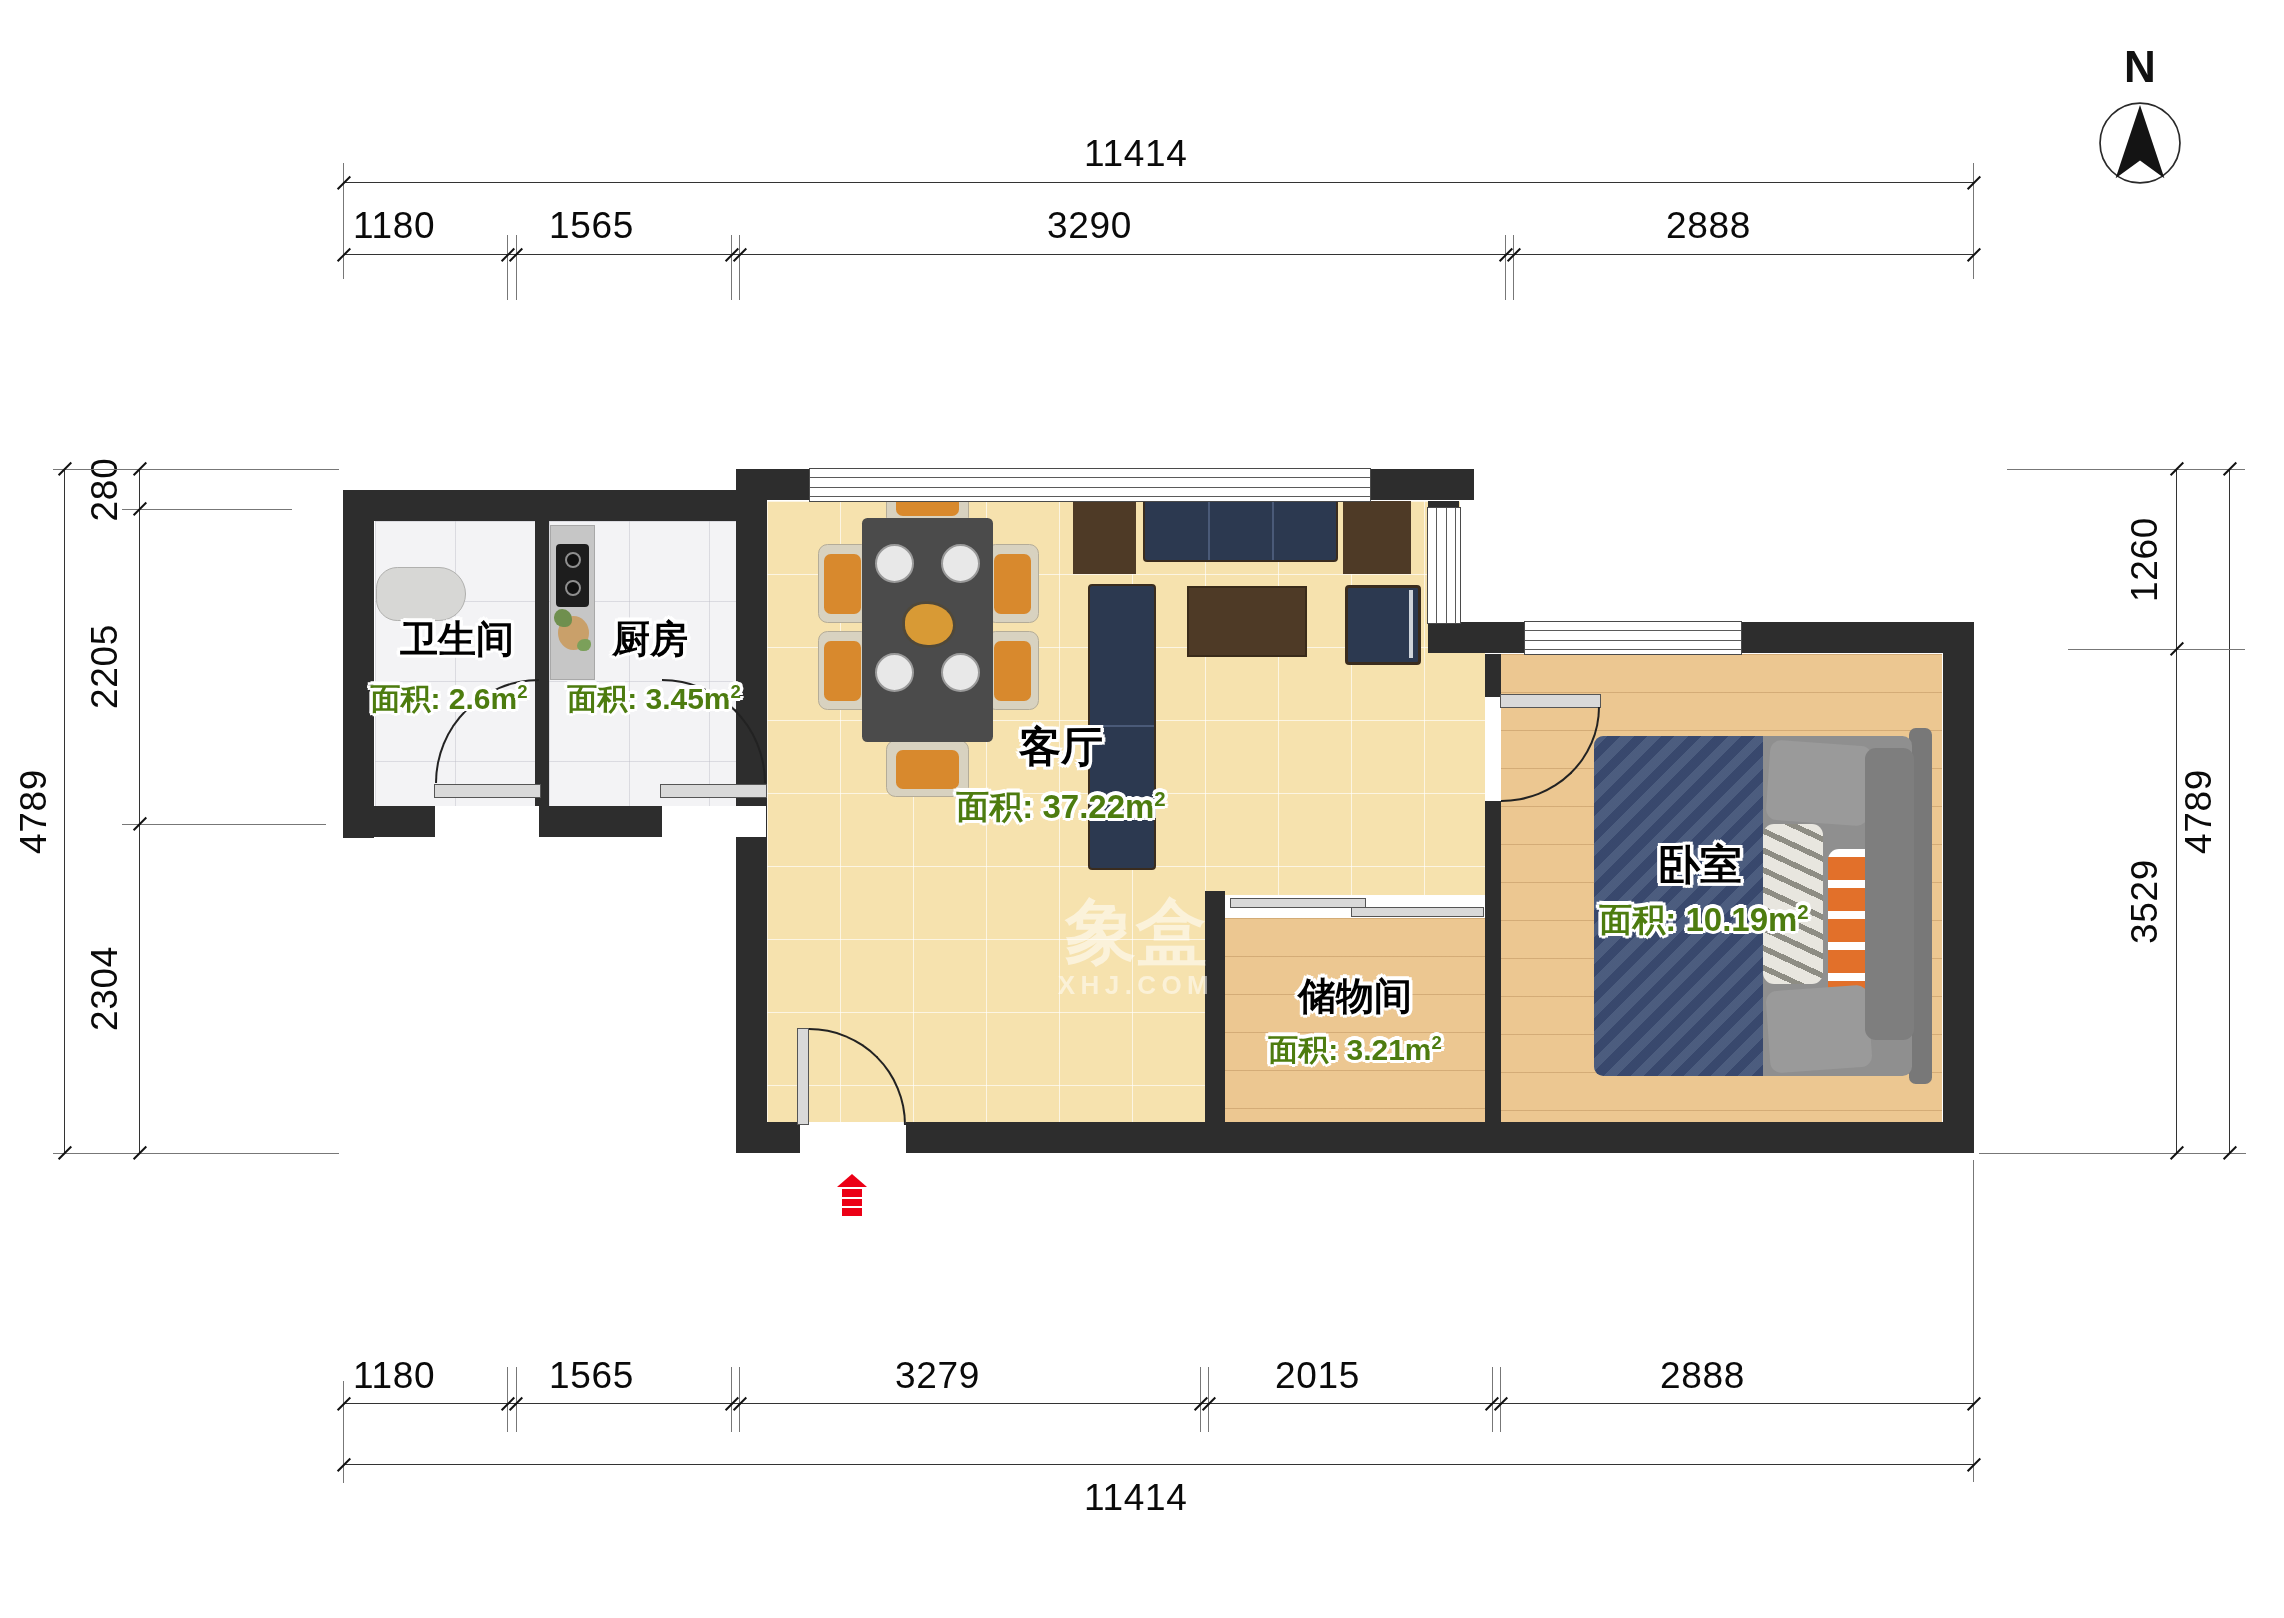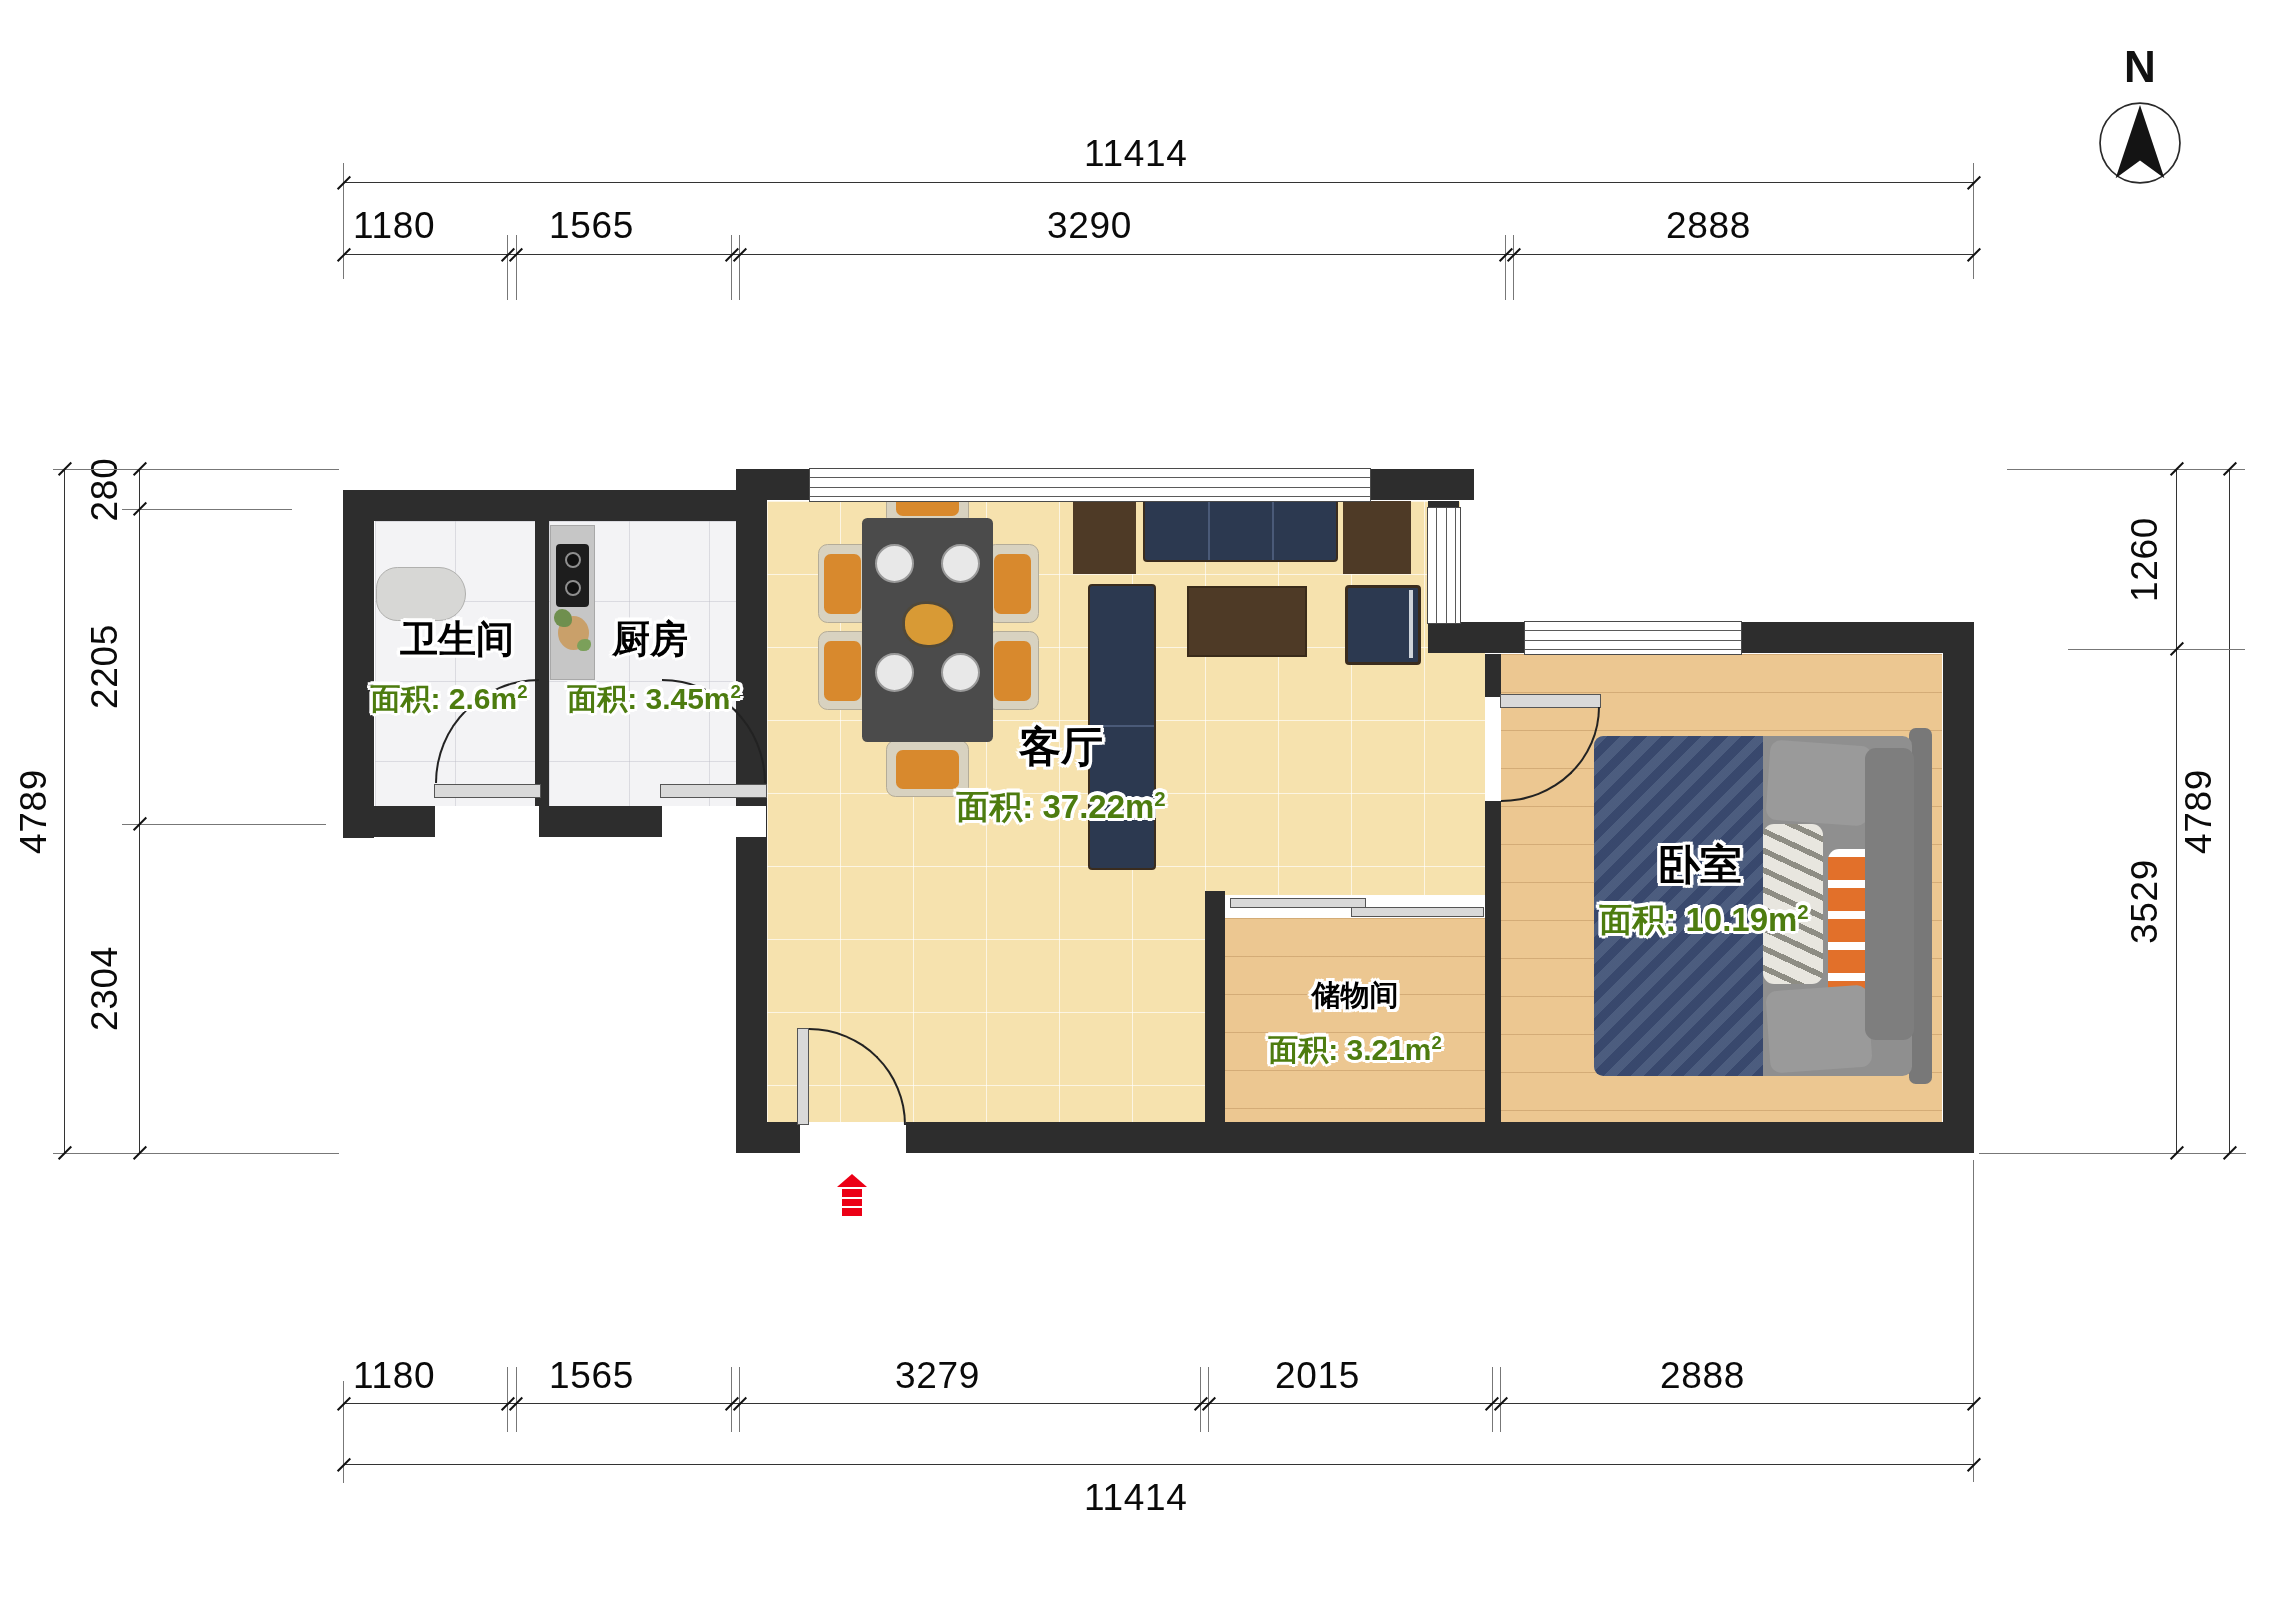--- a/index.html
+++ b/index.html
@@ -155,26 +155,30 @@
 
   <div class="room-name halo" style="left:457px;top:639px;font-size:38px;">卫生间</div>
   <div class="room-area halo" style="left:449px;top:699px;font-size:30px;"><span>面积: 2.6m</span><sup>2</sup></div>
 
   <div class="room-name halo" style="left:650px;top:639px;font-size:38px;">厨房</div>
   <div class="room-area halo" style="left:654px;top:699px;font-size:30px;"><span>面积: 3.45m</span><sup>2</sup></div>
 
   <div class="room-name halo" style="left:1061px;top:747px;font-size:42px;">客厅</div>
   <div class="room-area halo" style="left:1061px;top:807px;font-size:33px;"><span>面积: 37.22m</span><sup>2</sup></div>
 
-  <div class="room-name halo" style="left:1355px;top:996px;font-size:29px;">储物间</div>
+  <div class="room-name halo" style="left:1355px;top:996px;font-size:38px;">储物间</div>
   <div class="room-area halo" style="left:1355px;top:1050px;font-size:30px;"><span>面积: 3.21m</span><sup>2</sup></div>
 
   <div class="room-name halo" style="left:1700px;top:865px;font-size:42px;">卧室</div>
   <div class="room-area halo" style="left:1704px;top:920px;font-size:33px;"><span>面积: 10.19m</span><sup>2</sup></div>
 
+  <div class="wm" style="left:1041px;top:895px;width:190px;">
+    <div style="font-size:71px;line-height:1.05;">象盒</div>
+    <div style="font-size:26px;letter-spacing:5.4px;color:rgba(255,255,255,.5);">XHJ.COM</div>
+  </div>
 
   <div class="abs" style="left:837px;top:1174px;width:30px;">
     <div style="width:0;height:0;border-left:15px solid transparent;border-right:15px solid transparent;border-bottom:13.6px solid #ec0016;"></div>
     <div style="width:20.4px;height:7.5px;background:#ec0016;margin:2px auto 0;"></div>
     <div style="width:20.4px;height:7.5px;background:#ec0016;margin:2px auto 0;"></div>
     <div style="width:20.4px;height:7.5px;background:#ec0016;margin:2px auto 0;"></div>
   </div>
 
   <div class="abs" style="left:2113px;top:42px;width:54px;text-align:center;font-size:44px;font-weight:700;color:#111;">N</div>
   <div class="abs" style="left:2098px;top:101px;width:84px;height:84px;">

